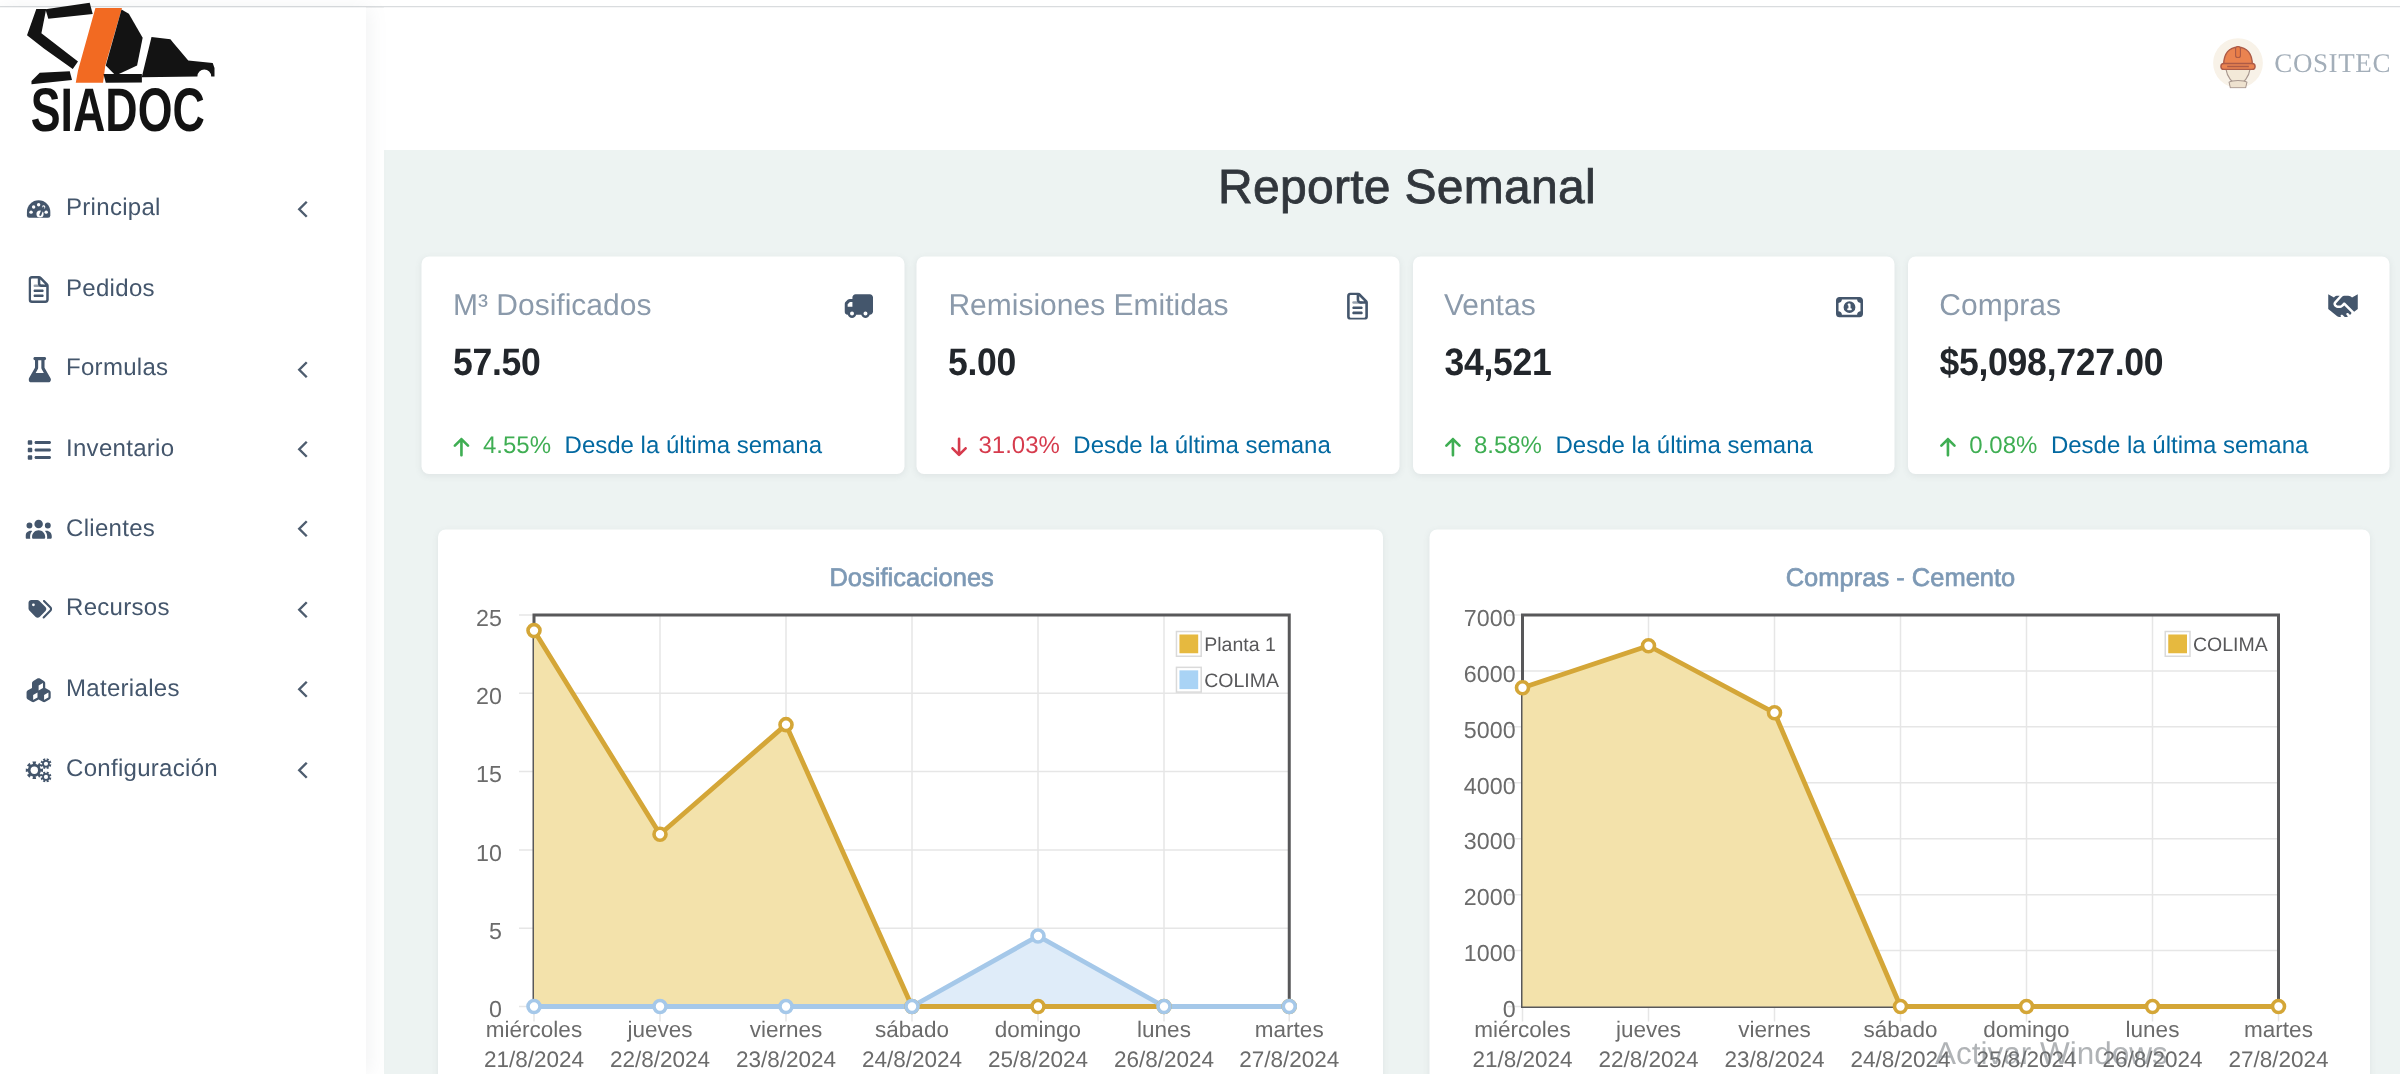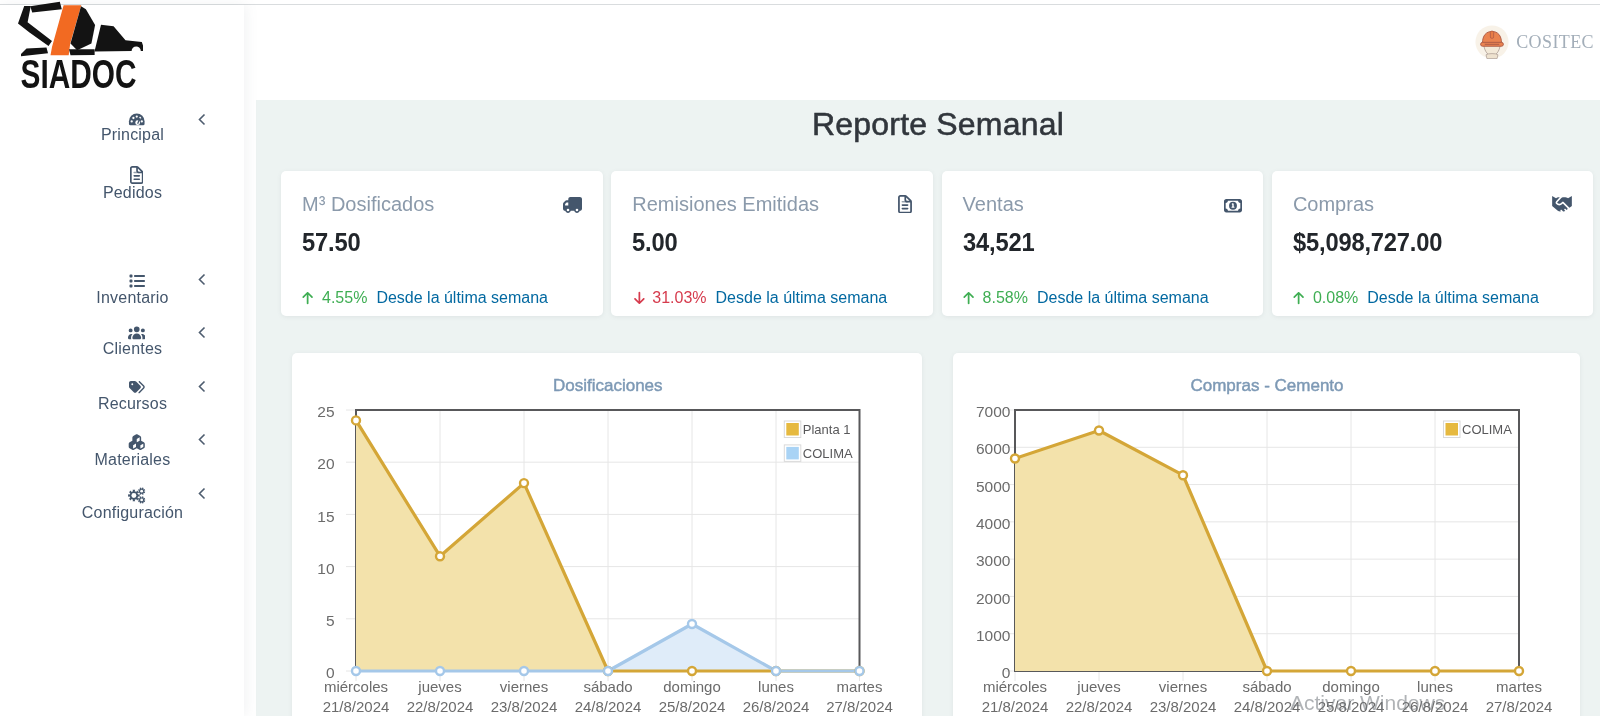--- a/index.html
+++ b/index.html
@@ -1,20 +1,20 @@
 <!DOCTYPE html>
 <html><head><meta charset="utf-8"><style>
 * { margin:0; padding:0; box-sizing:border-box; }
 html,body { width:1600px; height:716px; overflow:hidden; background:#fff;
   font-family:"Liberation Sans",sans-serif; }
 .topline { position:absolute; left:0; top:4px; width:1600px; height:1px; background:#d9dcde; }
 .sidebar { position:absolute; left:0; top:5px; width:244px; height:711px; background:#fff; z-index:5;
   box-shadow: 2px 0 12px rgba(120,130,140,0.10); }
 .logo { position:absolute; left:10px; top:-5px; }
-.mi { position:absolute; left:0; width:256px; height:53.4px; display:flex; align-items:center;flex-direction:column; }
+.mi { position:absolute; left:0; width:256px; height:53.4px; display:flex; align-items:center; }
 .mic { width:18px; margin-left:17px; display:flex; justify-content:center; align-items:center; }
 .mlabel { margin-left:9px; font-size:16px; color:#44566c; letter-spacing:0.2px; }
 .chev { position:absolute; right:50px; }
 .header { position:absolute; left:256px; top:5px; width:1344px; height:95px; background:#fff; }
 .user { position:absolute; right:6px; top:20px; display:flex; align-items:center; }
 .uname { margin-left:7px; font-size:18px; color:#a3aeb9; letter-spacing:0.4px;font-family:Liberation Serif, serif; }
 .content { position:absolute; left:256px; top:100px; width:1344px; height:616px; background:#edf3f2; }
 h1.rs { position:absolute; left:938px; top:106px; transform:translateX(-50%); font-size:32px;
   font-weight:400; -webkit-text-stroke:0.55px #31363c; color:#31363c; letter-spacing:0.2px; white-space:nowrap; }
 .card { position:absolute; background:#fff; border-radius:5px; box-shadow:0 1px 4px rgba(100,110,120,0.10); }
@@ -247,20 +247,31 @@
     </div>
 <div class="mi" style="top:161.1px">
       <span class="mic">
         <svg width="13.5" height="18" viewBox="0 0 384 512" style="">
           <path d="M64 48h112v88c0 39.8 32.2 72 72 72h88v240c0 8.8-7.2 16-16 16H64c-8.8 0-16-7.2-16-16V64c0-8.8 7.2-16 16-16m160 19.9 92.1 92.1H248c-13.3 0-24-10.7-24-24zM64 0C28.7 0 0 28.7 0 64v384c0 35.3 28.7 64 64 64h256c35.3 0 64-28.7 64-64V186.5c0-17-6.7-33.3-18.7-45.3L242.7 18.7C230.7 6.7 214.5 0 197.5 0zm56 256c-13.3 0-24 10.7-24 24s10.7 24 24 24h144c13.3 0 24-10.7 24-24s-10.7-24-24-24zm0 96c-13.3 0-24 10.7-24 24s10.7 24 24 24h144c13.3 0 24-10.7 24-24s-10.7-24-24-24z" fill="#44566c"></path>
           <rect x="96" y="163" width="192" height="46" rx="23" fill="#44566c" opacity="0.55"></rect>
         </svg>
       </span>
       <span class="mlabel">Pedidos</span>
     </div>
+<div class="mi" style="top:214.5px">
+      <span class="mic">
+        <svg width="15" height="17" viewBox="0 0 448 512" style="">
+          <path d="M288 0H128c-17.7 0-32 14.3-32 32s14.3 32 32 32v151.5L7.5 426.3C2.6 435 0 444.7 0 454.7 0 486.4 25.6 512 57.3 512h333.4c31.6 0 57.3-25.6 57.3-57.3 0-10-2.6-19.8-7.5-28.4L320 215.5V64c17.7 0 32-14.3 32-32S337.7 0 320 0zm-96 215.5V64h64v151.5c0 11.1 2.9 22.1 8.4 31.8L306 320H142l41.6-72.7c5.5-9.7 8.4-20.6 8.4-31.8" fill="#44566c"></path>
+        </svg>
+      </span>
+      <span class="mlabel">Formulas</span>
+      <svg class="chev" width="8" height="13" viewBox="0 0 8 13">
+        <polyline points="6.5,1.5 1.5,6.5 6.5,11.5" fill="none" stroke="#4e5d6f" stroke-width="1.6"></polyline>
+      </svg>
+    </div>
 <div class="mi" style="top:267.9px">
       <span class="mic">
         <svg width="16" height="16" viewBox="0 0 512 512" style="">
           <path d="M40 48c-13.3 0-24 10.7-24 24v48c0 13.3 10.7 24 24 24h48c13.3 0 24-10.7 24-24V72c0-13.3-10.7-24-24-24zm152 16c-17.7 0-32 14.3-32 32s14.3 32 32 32h288c17.7 0 32-14.3 32-32s-14.3-32-32-32zm0 160c-17.7 0-32 14.3-32 32s14.3 32 32 32h288c17.7 0 32-14.3 32-32s-14.3-32-32-32zm0 160c-17.7 0-32 14.3-32 32s14.3 32 32 32h288c17.7 0 32-14.3 32-32s-14.3-32-32-32zM16 232v48c0 13.3 10.7 24 24 24h48c13.3 0 24-10.7 24-24v-48c0-13.3-10.7-24-24-24H40c-13.3 0-24 10.7-24 24m24 136c-13.3 0-24 10.7-24 24v48c0 13.3 10.7 24 24 24h48c13.3 0 24-10.7 24-24v-48c0-13.3-10.7-24-24-24z" fill="#44566c"></path>
         </svg>
       </span>
       <span class="mlabel">Inventario</span>
       <svg class="chev" width="8" height="13" viewBox="0 0 8 13">
         <polyline points="6.5,1.5 1.5,6.5 6.5,11.5" fill="none" stroke="#4e5d6f" stroke-width="1.6"></polyline>
       </svg>

